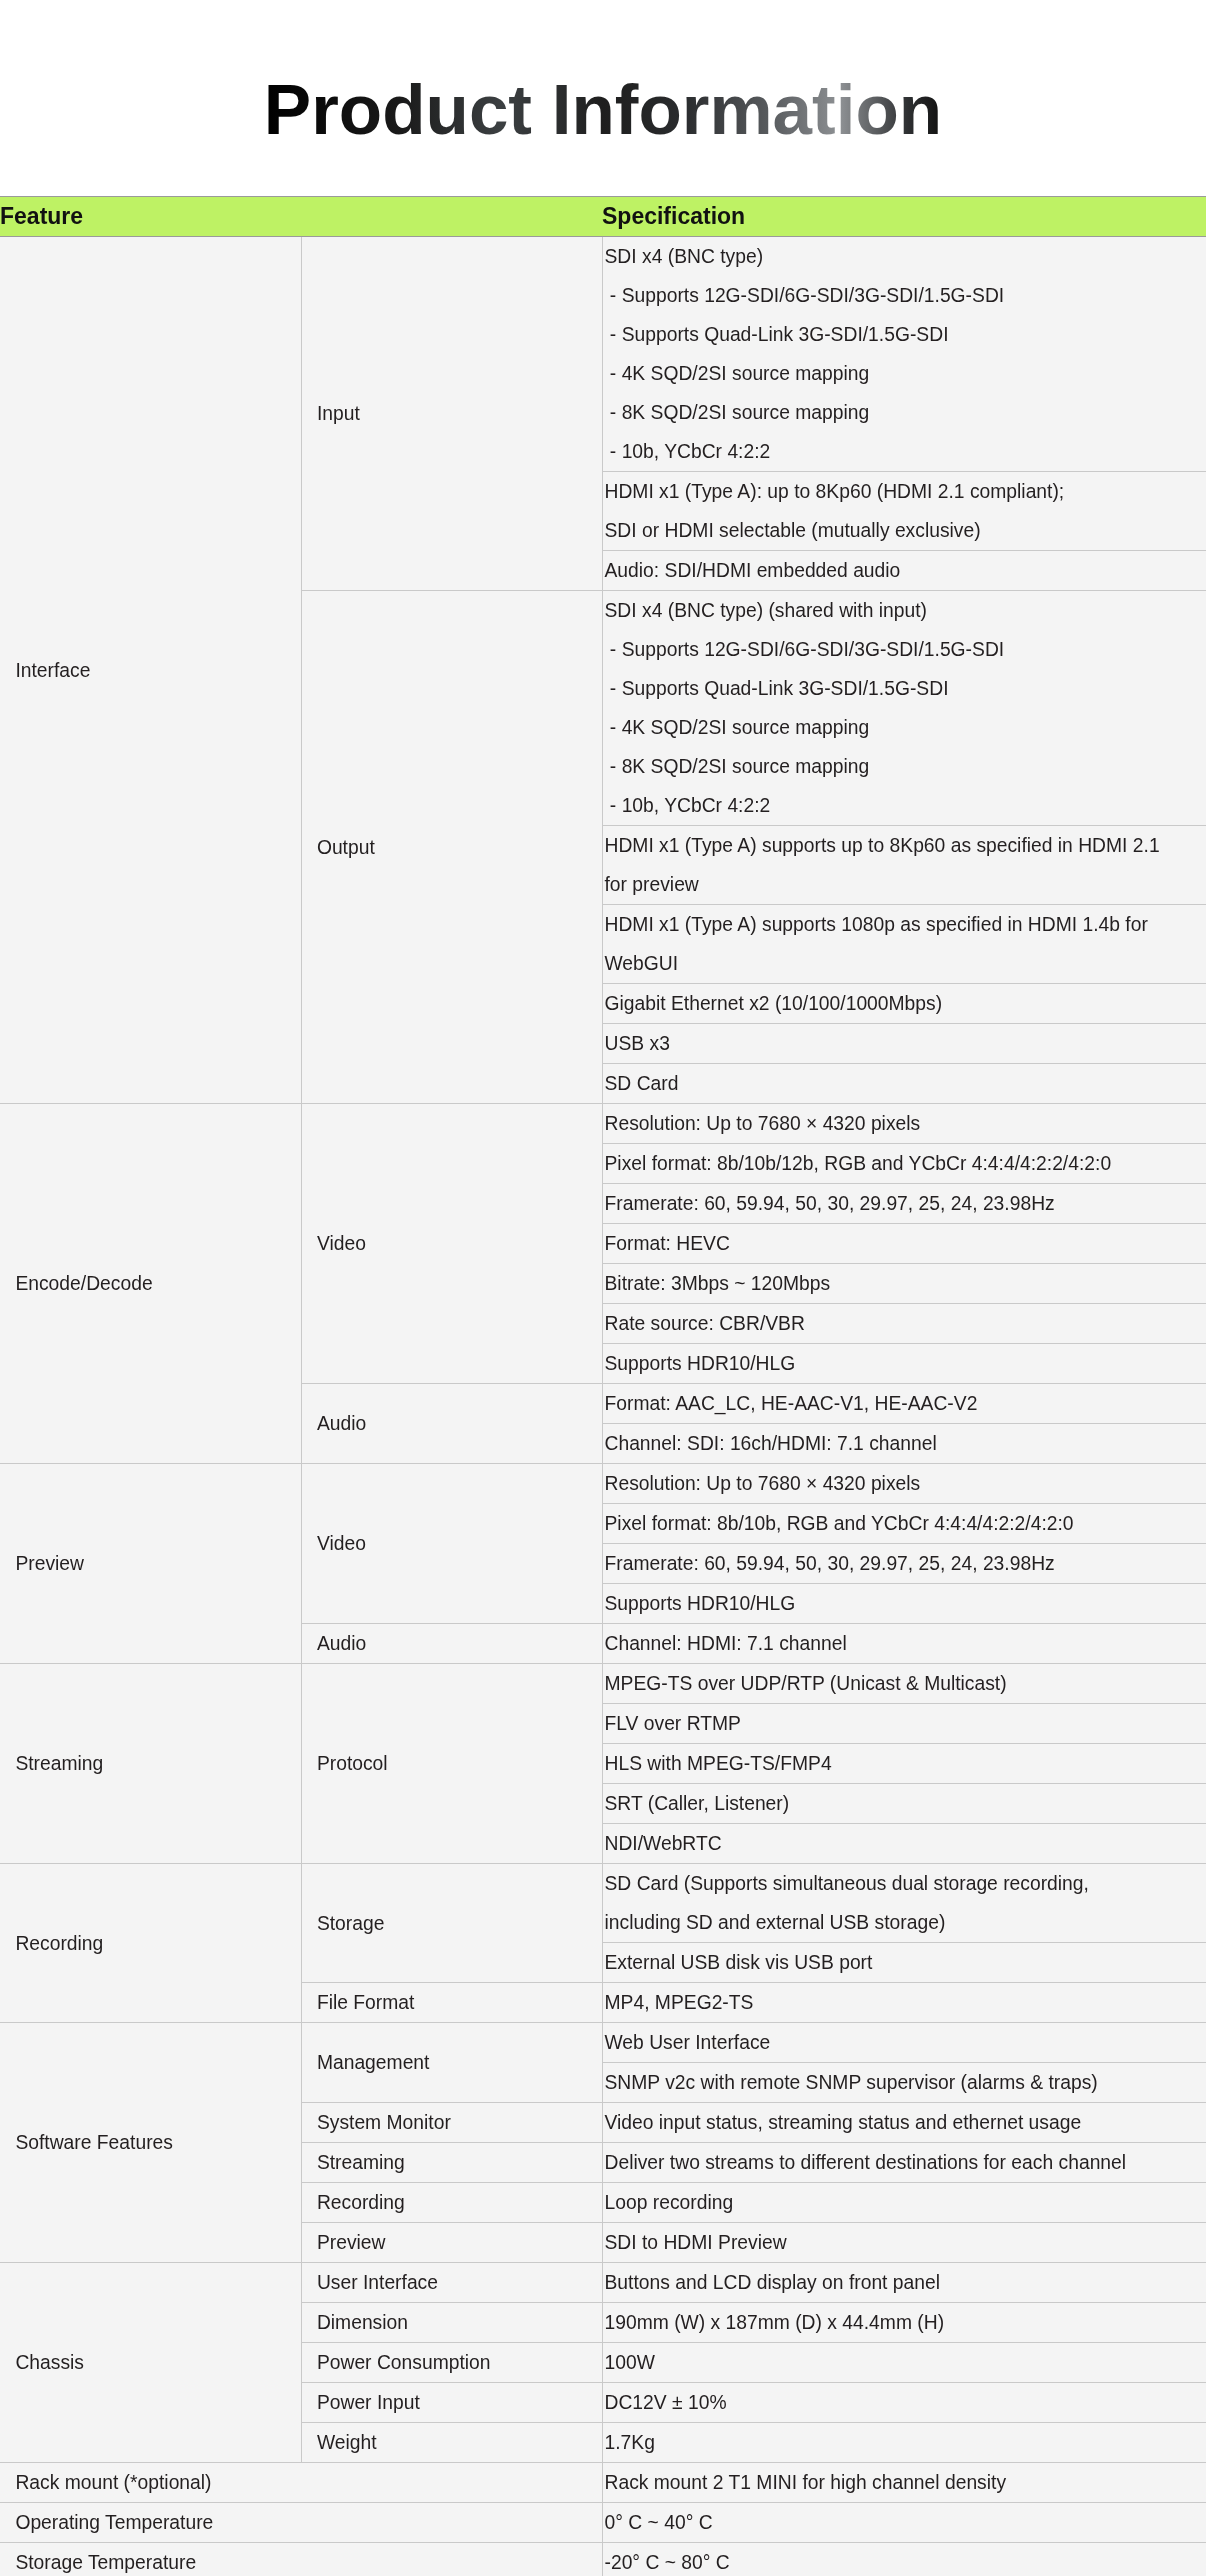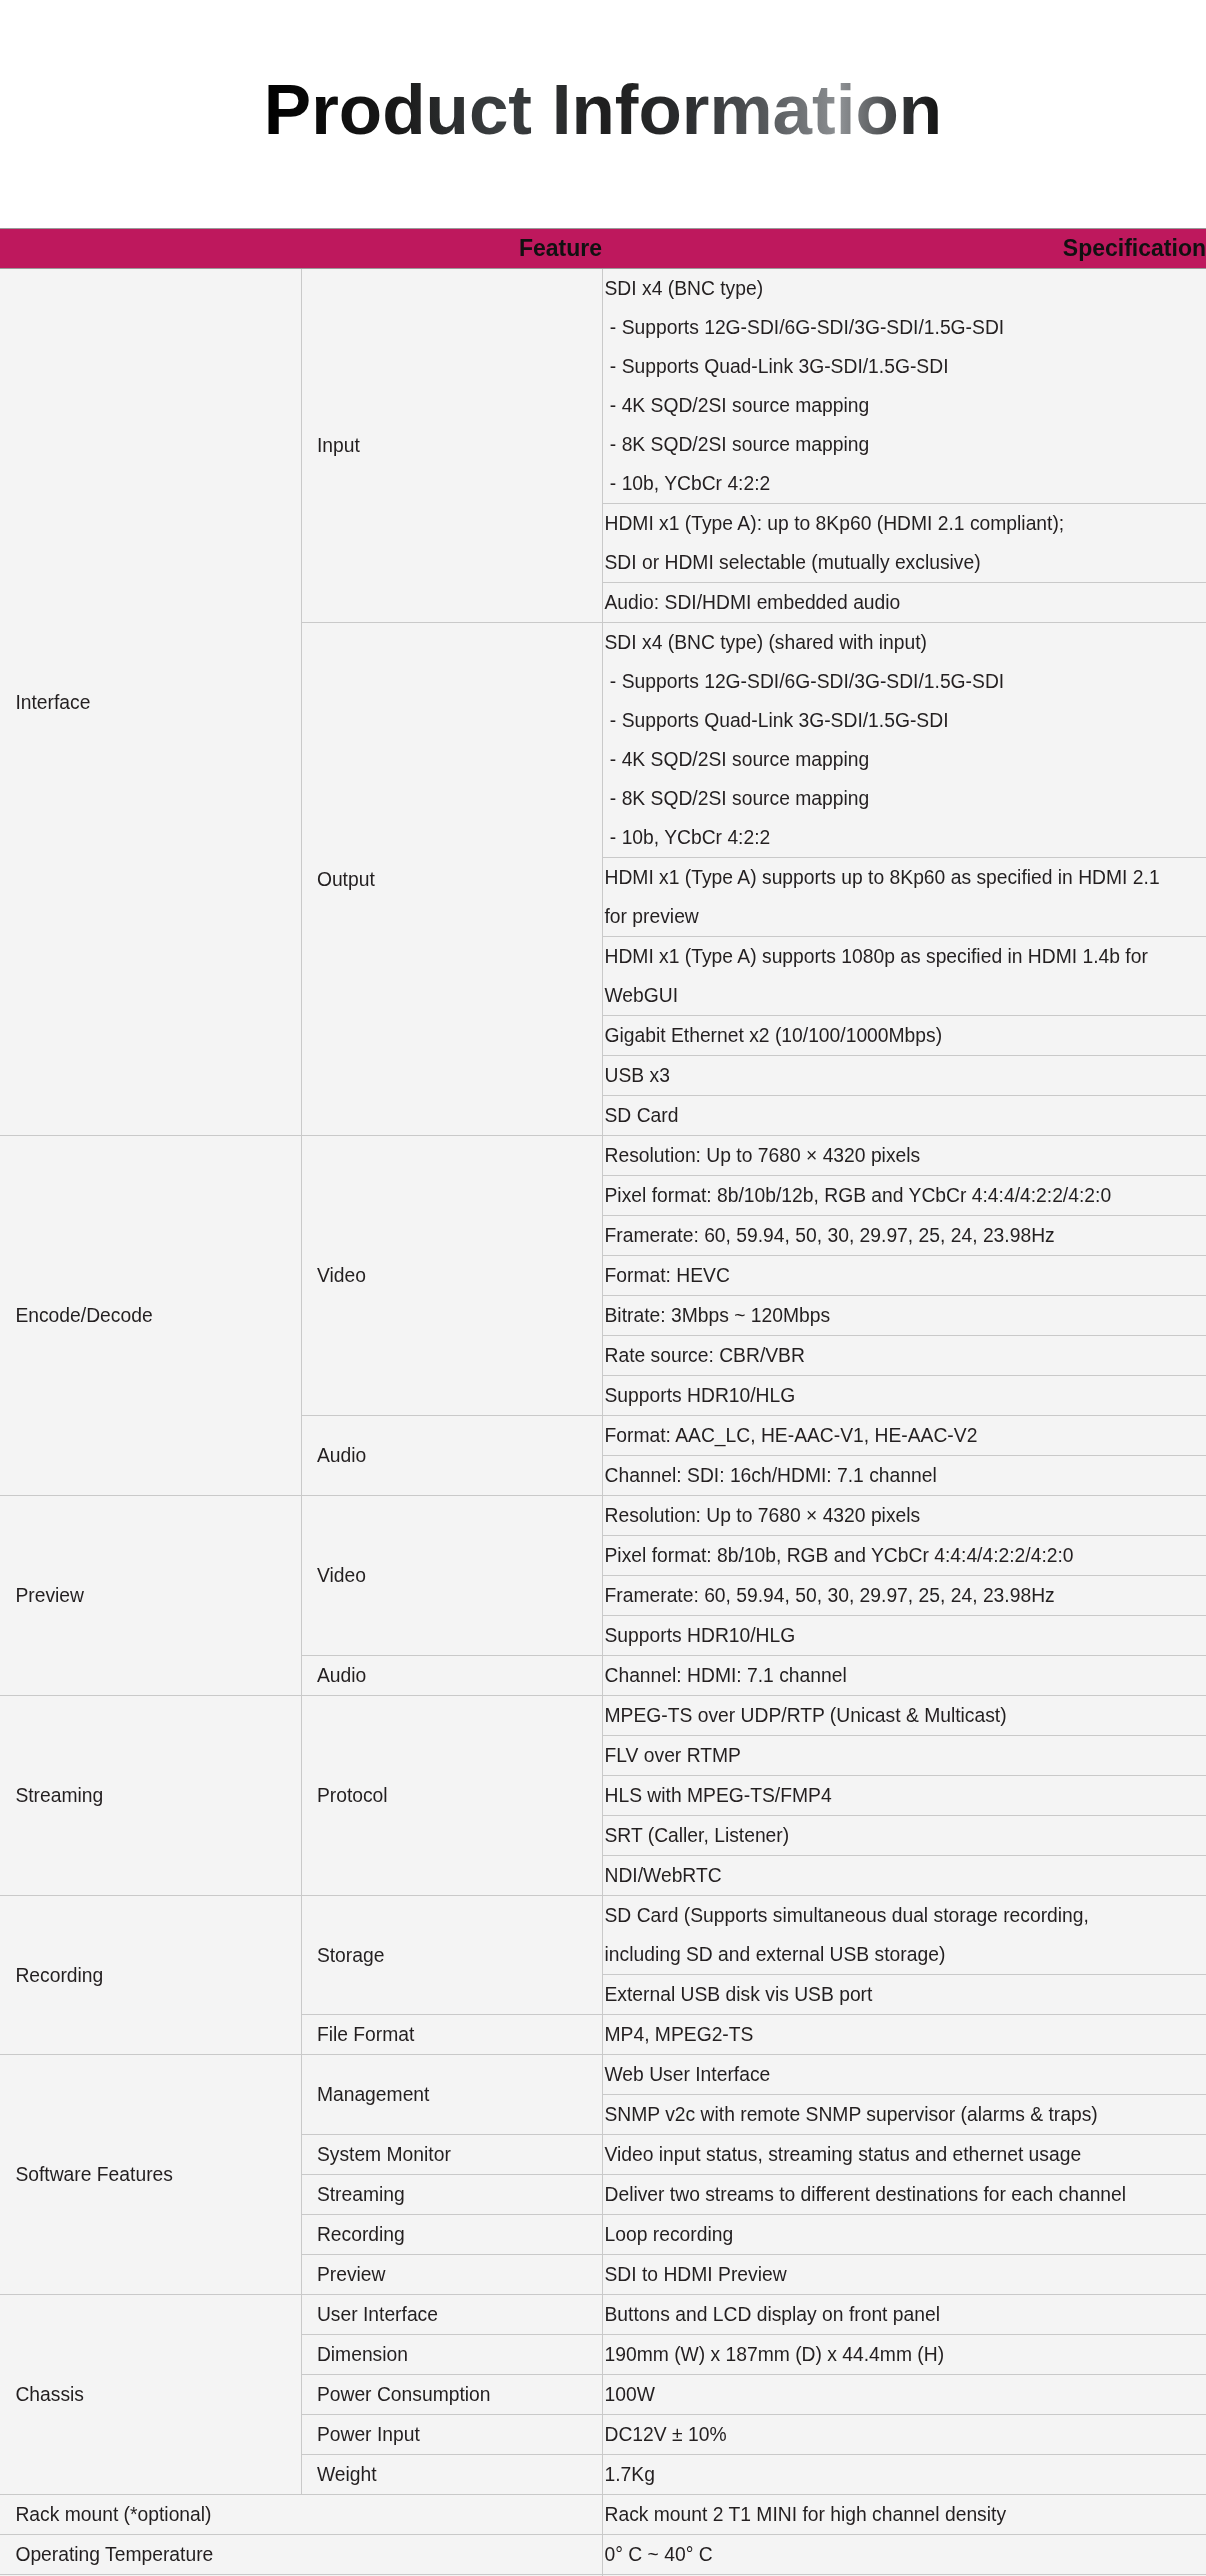--- a/index.html
+++ b/index.html
@@ -1,33 +1,33 @@
 <!DOCTYPE html>
 <html><head>
 <meta charset="utf-8">
 <style>
   html, body { margin: 0; padding: 0; background: #ffffff; }
   body { width: 1206px; height: 2576px; overflow: hidden; font-family: "Liberation Sans", sans-serif; }
-  .title-wrap { height: 228px; position: relative; }
+  .title-wrap { height: 196px; position: relative; }
   .title {
     position: absolute; left: 0; right: 0; top: 66px; text-align: center;
     font-family: "Liberation Sans", sans-serif; font-weight: bold; font-size: 71px; letter-spacing: 0px;
     line-height: 87px; margin: 0;
   }
   .title span {
     background: linear-gradient(90deg, #000000 0%, #1a1a1a 20%, #3c4042 35%, #1e1e1e 50%, #2a2c2e 62%, #5a5d60 75%, #8e9194 85%, #2d2f31 95%, #111 100%);
     -webkit-background-clip: text; background-clip: text; color: transparent;
   }
   table.spec { width: 1206px; border-collapse: collapse; table-layout: fixed; }
   table.spec col.c1 { width: 301px; }
   table.spec col.c2 { width: 301px; }
   table.spec col.c3 { width: 604px; }
   thead th {
-    background: #be185d; height: 39px; font-size: 23px; font-weight: bold; color: #111;
-    border-top: 1.9px solid #9a9a9a; border-bottom: 1.9px solid #9a9a9a; padding: 0; text-align: right;
+    background: #bef264; height: 39px; font-size: 23px; font-weight: bold; color: #111;
+    border-top: 1.9px solid #9a9a9a; border-bottom: 1.9px solid #9a9a9a; padding: 0; text-align: left;
   }
   tbody td {
     background: #f4f4f4; color: #231f20; font-size: 19.3px; line-height: 39px;
     border: 1px solid #c9c9c9; padding: 0 0 0 15.4px; vertical-align: middle;
     white-space: pre-wrap;
   }
   tbody td.spec { padding-left: 2px; }
   tbody tr:first-child td { border-top: none; }
   td.first { border-left: none; }
   td.last { border-right: none; }

